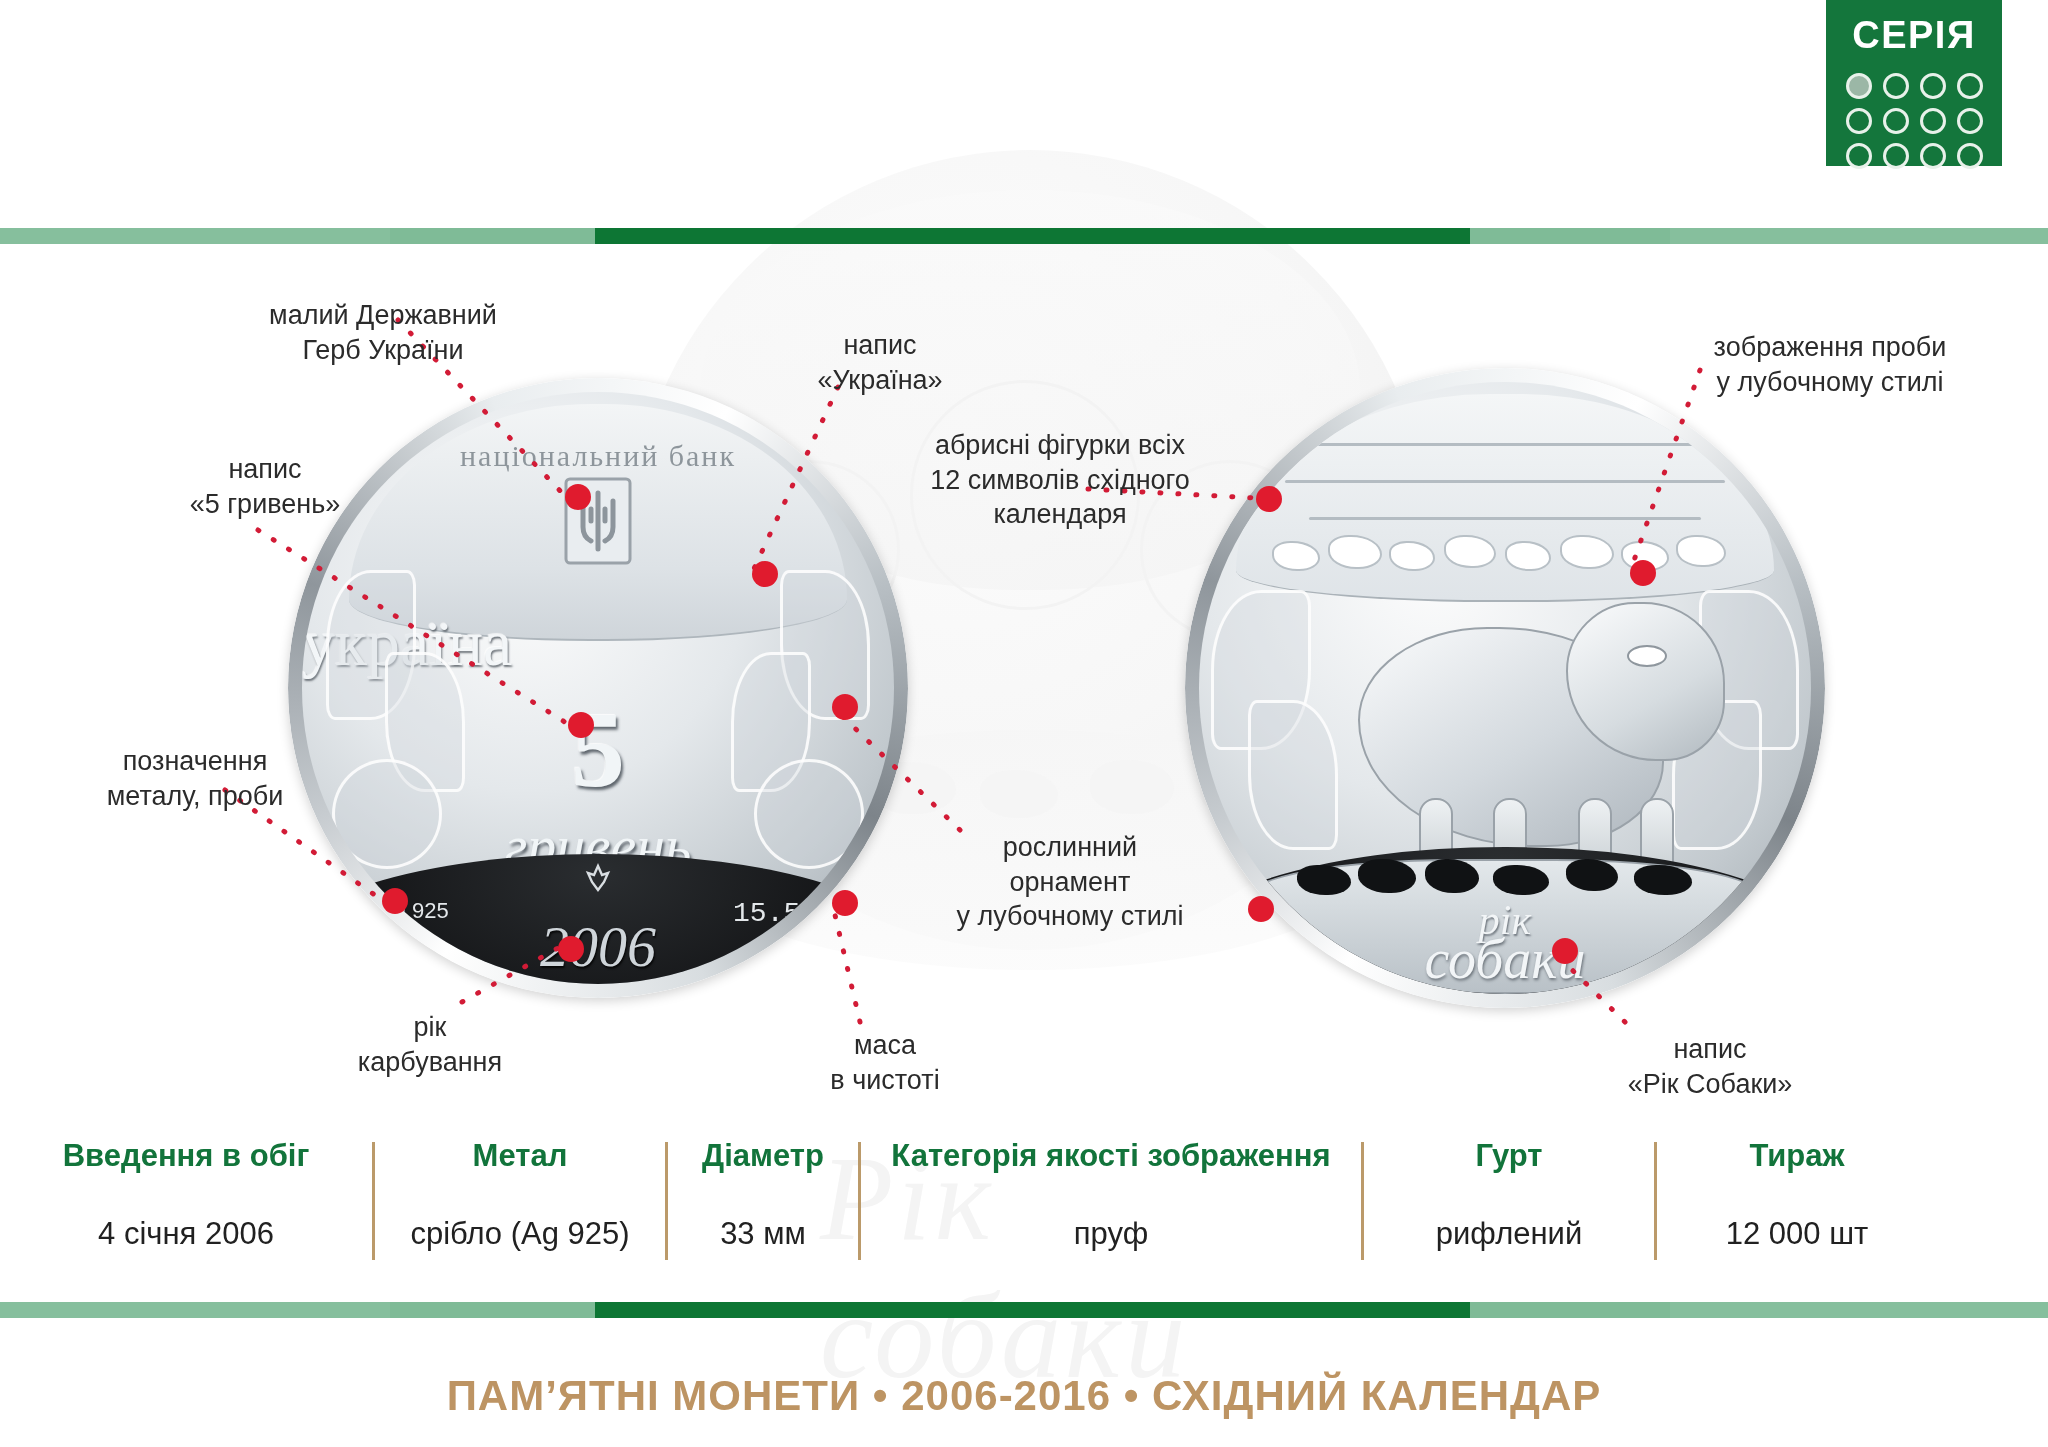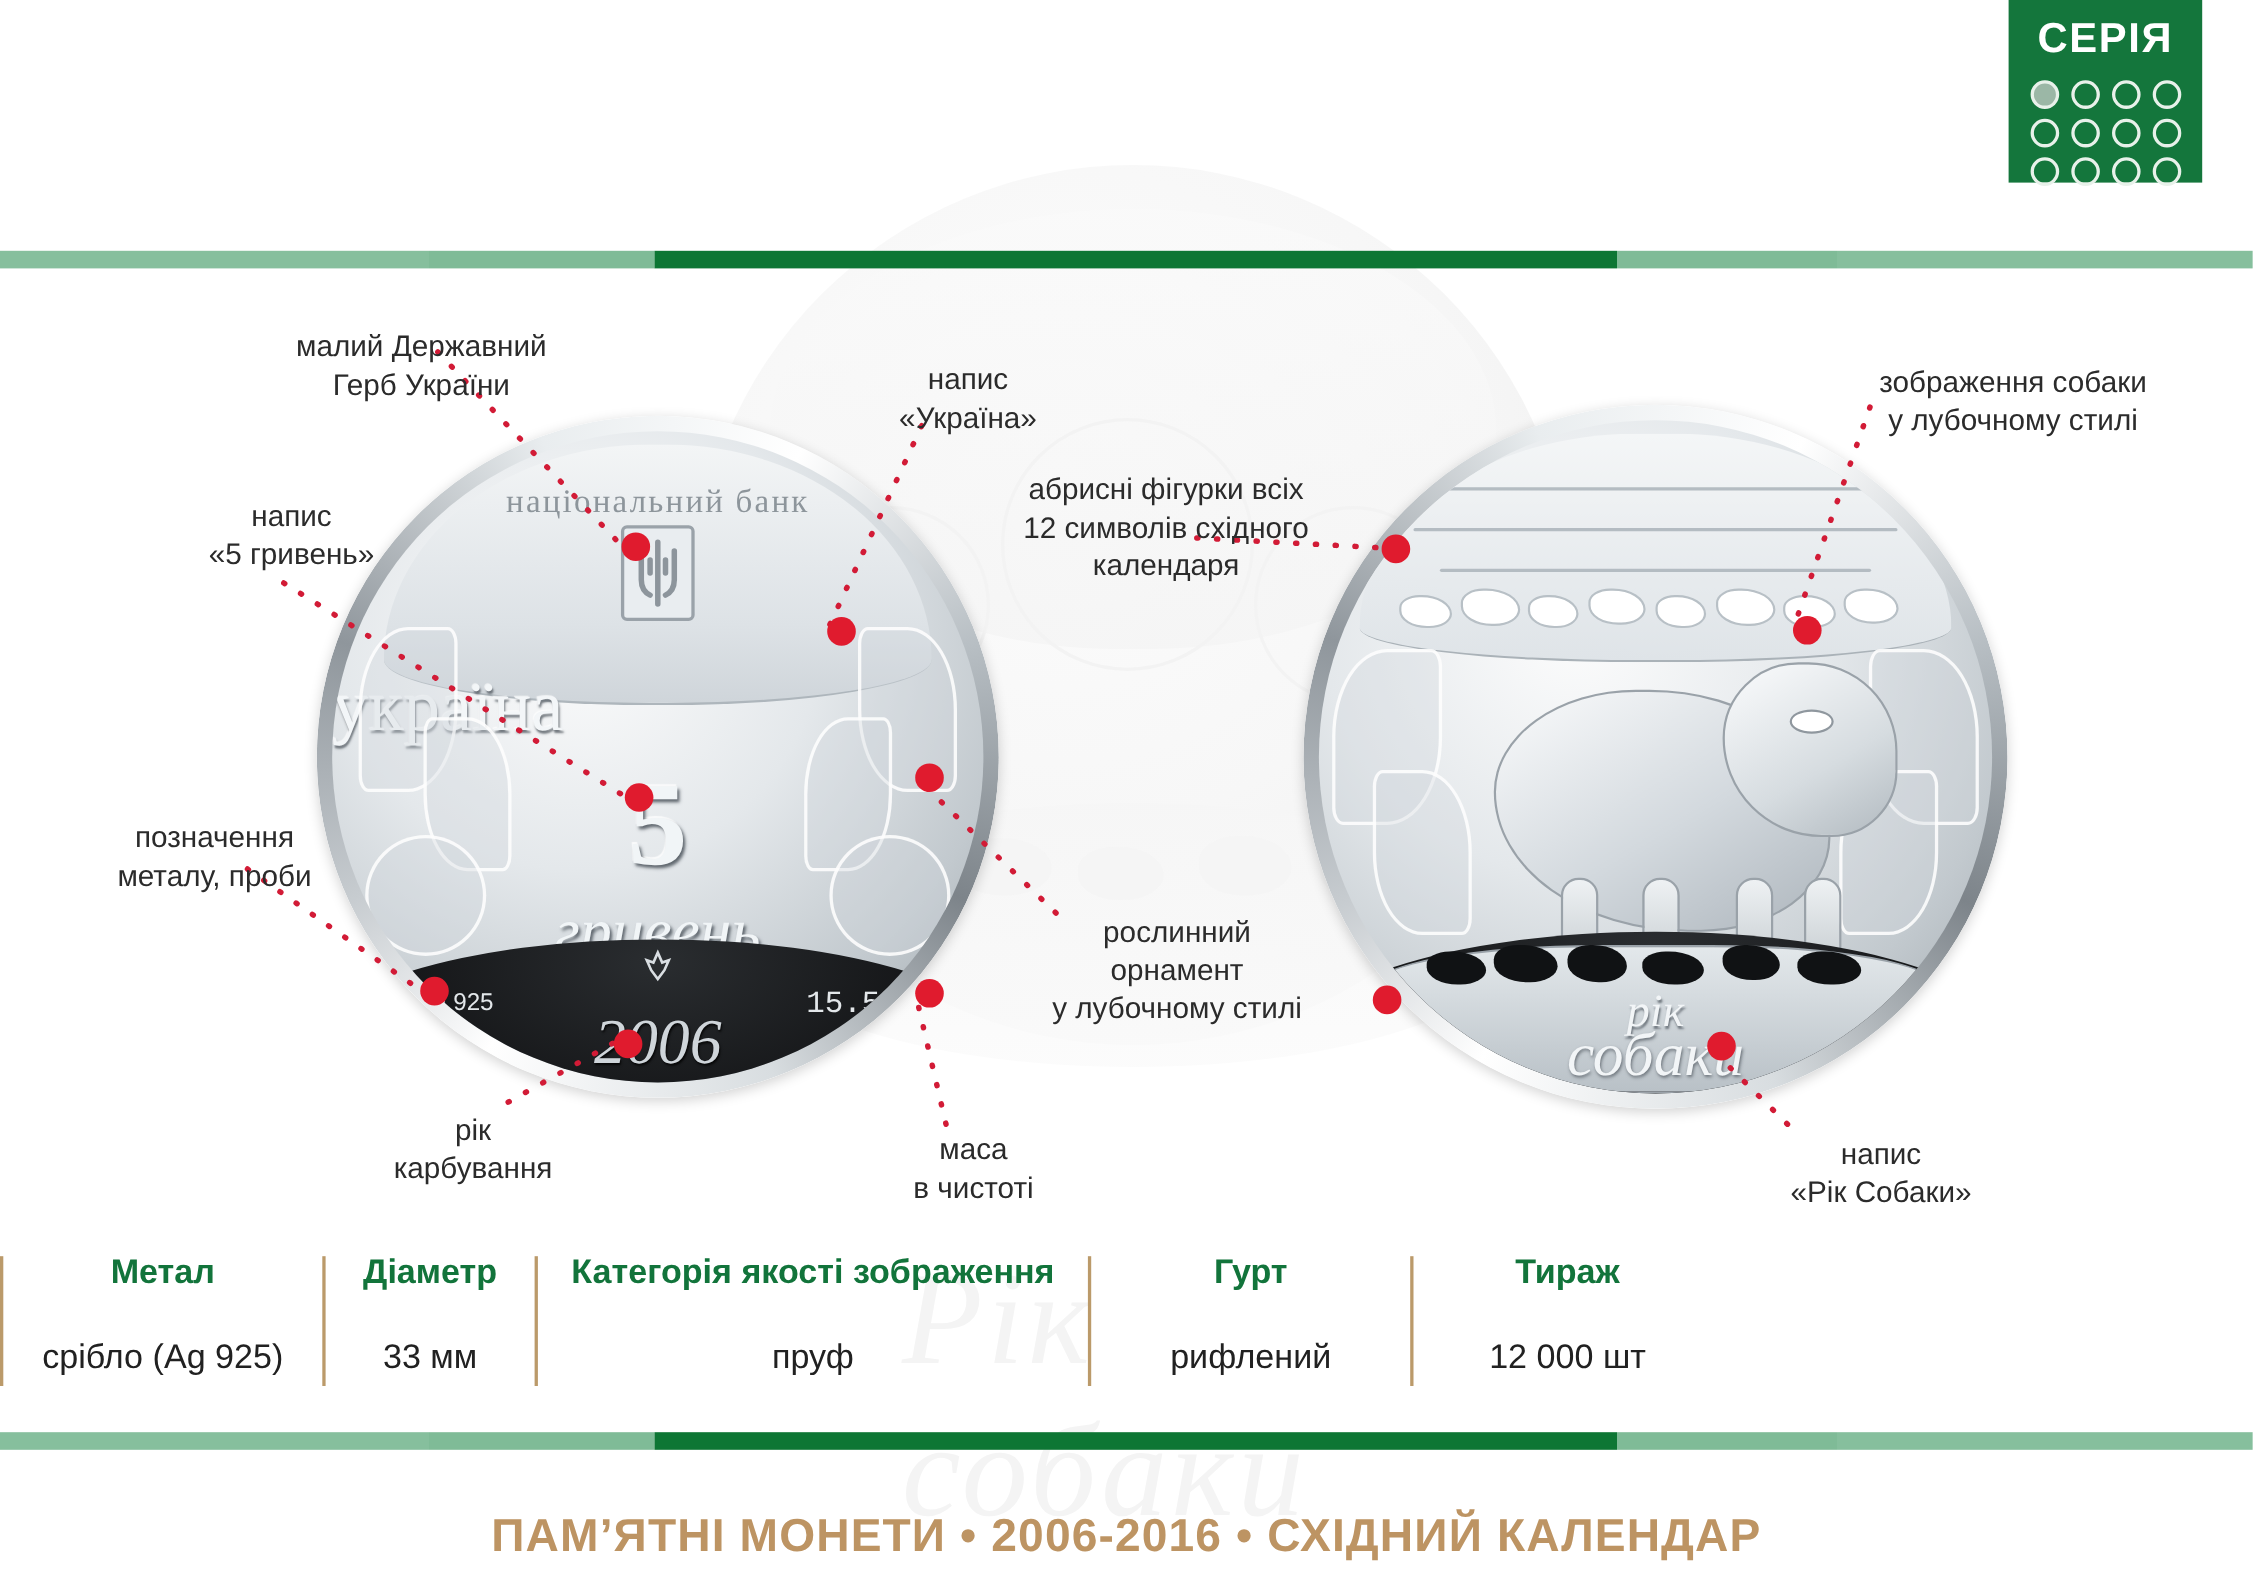--- a/index.html
+++ b/index.html
@@ -554,26 +554,30 @@
   <div class="callout" style="left:790px; top:328px; width:180px; text-align:center;">напис
 «Україна»</div>
   <div class="callout" style="left:910px; top:428px; width:300px; text-align:center;">абрисні фігурки всіх
 12 символів східного
 календаря</div>
   <div class="callout" style="left:940px; top:830px; width:260px; text-align:center;">рослинний
 орнамент
 у лубочному стилі</div>
   <div class="callout" style="left:790px; top:1028px; width:190px; text-align:center;">маса
 в чистоті</div>
-  <div class="callout" style="left:1680px; top:330px; width:300px; text-align:center;">зображення собаки
+  <div class="callout" style="left:1680px; top:330px; width:300px; text-align:center;">зображення проби
 у лубочному стилі</div>
   <div class="callout" style="left:1590px; top:1032px; width:240px; text-align:center;">напис
 «Рік Собаки»</div>
 
   <div class="specs">
+    <div class="spec-col" style="width:372px;">
+      <div class="spec-head">Введення в обіг</div>
+      <div class="spec-val">4 січня 2006</div>
+    </div>
     <div class="spec-sep"></div>
     <div class="spec-col" style="width:290px;">
       <div class="spec-head">Метал</div>
       <div class="spec-val">срібло (Ag 925)</div>
     </div>
     <div class="spec-sep"></div>
     <div class="spec-col" style="width:190px;">
       <div class="spec-head">Діаметр</div>
       <div class="spec-val">33 мм</div>
     </div>

